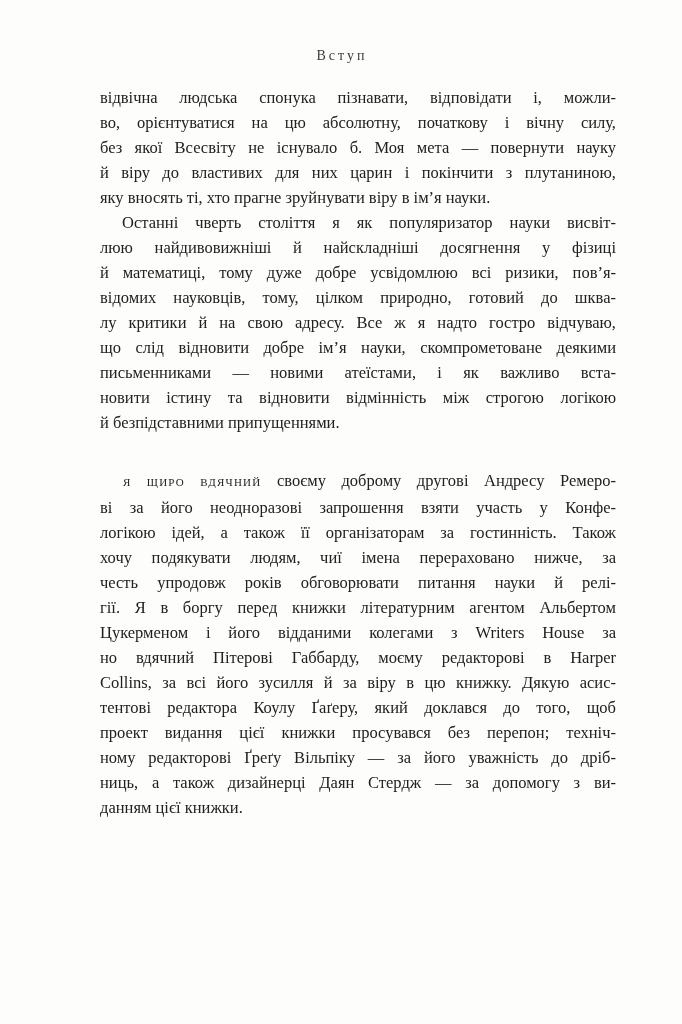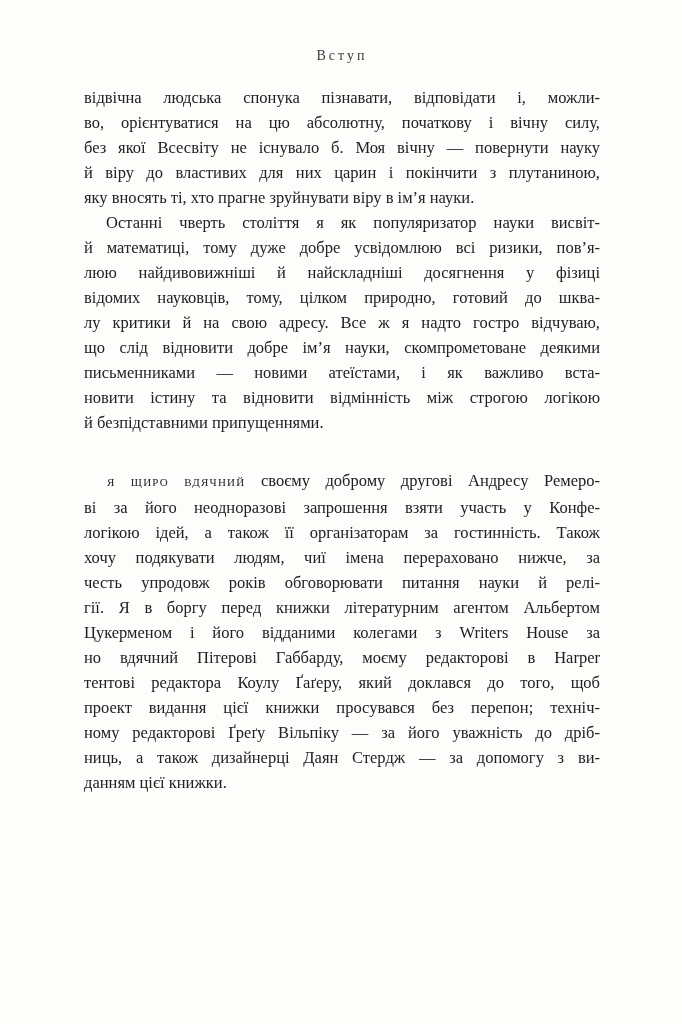--- a/index.html
+++ b/index.html
@@ -19,21 +19,21 @@
   .running-head {
     position: absolute;
     top: 48px; left: 84px; width: 516px;
     text-align: center;
     font-size: 14px;
     letter-spacing: 3px;
     color: #3d3c3a;
   }
   .text-block {
     position: absolute;
-    top: 85px; left: 84px; width: 516px;
+    top: 85px; left: 100px; width: 516px;
     font-size: 16.5px;
     line-height: 25px;
   }
   .paragraph { margin: 0; }
   .paragraph.gap-before { margin-top: 33px; }
   .line {
     text-align: justify;
     text-align-last: justify;
     white-space: normal;
   }
@@ -48,44 +48,45 @@
 </style>
 </head>
 <body>
 
 <div class="page">
   <div class="running-head">Вступ</div>
   <div class="text-block">
       <div class="paragraph">
         <div class="line">відвічна людська спонука пізнавати, відповідати і, можли-</div>
         <div class="line">во, орієнтуватися на цю абсолютну, початкову і вічну силу,</div>
-        <div class="line">без якої Всесвіту не існувало б. Моя вічну — повернути науку</div>
+        <div class="line">без якої Всесвіту не існувало б. Моя мета — повернути науку</div>
         <div class="line">й віру до властивих для них царин і покінчити з плутаниною,</div>
         <div class="line last">яку вносять ті, хто прагне зруйнувати віру в ім’я науки.</div>
       </div>
       <div class="paragraph">
         <div class="line indent">Останні чверть століття я як популяризатор науки висвіт-</div>
+        <div class="line">люю найдивовижніші й найскладніші досягнення у фізиці</div>
         <div class="line">й математиці, тому дуже добре усвідомлюю всі ризики, пов’я-</div>
-        <div class="line">люю найдивовижніші й найскладніші досягнення у фізиці</div>
         <div class="line">відомих науковців, тому, цілком природно, готовий до шква-</div>
         <div class="line">лу критики й на свою адресу. Все ж я надто гостро відчуваю,</div>
         <div class="line">що слід відновити добре ім’я науки, скомпрометоване деякими</div>
         <div class="line">письменниками — новими атеїстами, і як важливо вста-</div>
         <div class="line">новити істину та відновити відмінність між строгою логікою</div>
         <div class="line last">й безпідставними припущеннями.</div>
       </div>
       <div class="paragraph gap-before">
         <div class="line"><span class="smallcaps">Я щиро вдячний</span> своєму доброму другові Андресу Ремеро-</div>
         <div class="line">ві за його неодноразові запрошення взяти участь у Конфе-</div>
         <div class="line">логікою ідей, а також її організаторам за гостинність. Також</div>
         <div class="line">хочу подякувати людям, чиї імена перераховано нижче, за</div>
         <div class="line">честь упродовж років обговорювати питання науки й релі-</div>
         <div class="line">гії. Я в боргу перед книжки літературним агентом Альбертом</div>
         <div class="line">Цукерменом і його відданими колегами з Writers House за</div>
         <div class="line">но вдячний Пітерові Габбарду, моєму редакторові в Harper</div>
+        <div class="line">Collins, за всі його зусилля й за віру в цю книжку. Дякую асис-</div>
         <div class="line">тентові редактора Коулу Ґаґеру, який доклався до того, щоб</div>
         <div class="line">проект видання цієї книжки просувався без перепон; техніч-</div>
         <div class="line">ному редакторові Ґреґу Вільпіку — за його уважність до дріб-</div>
         <div class="line">ниць, а також дизайнерці Даян Стердж — за допомогу з ви-</div>
         <div class="line last">данням цієї книжки.</div>
       </div>
     </div>
 </div>
 
 </body></html>

